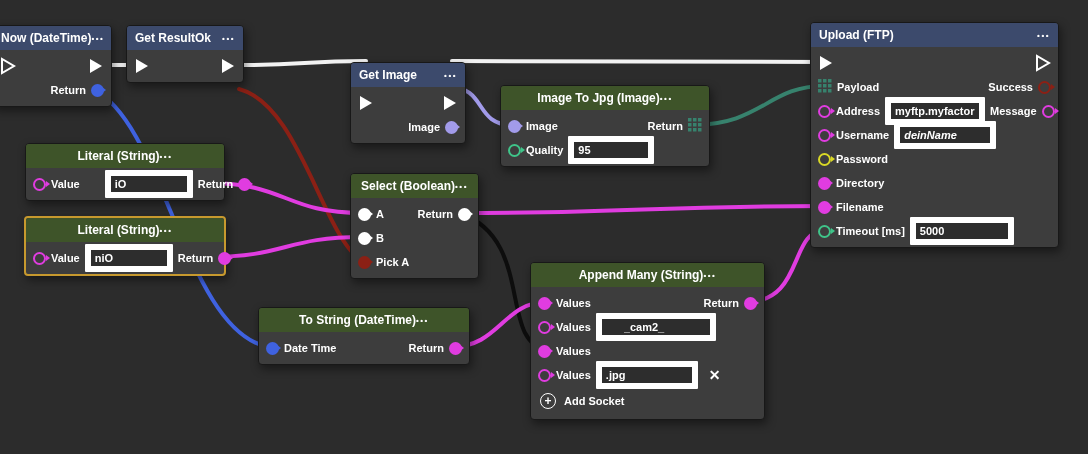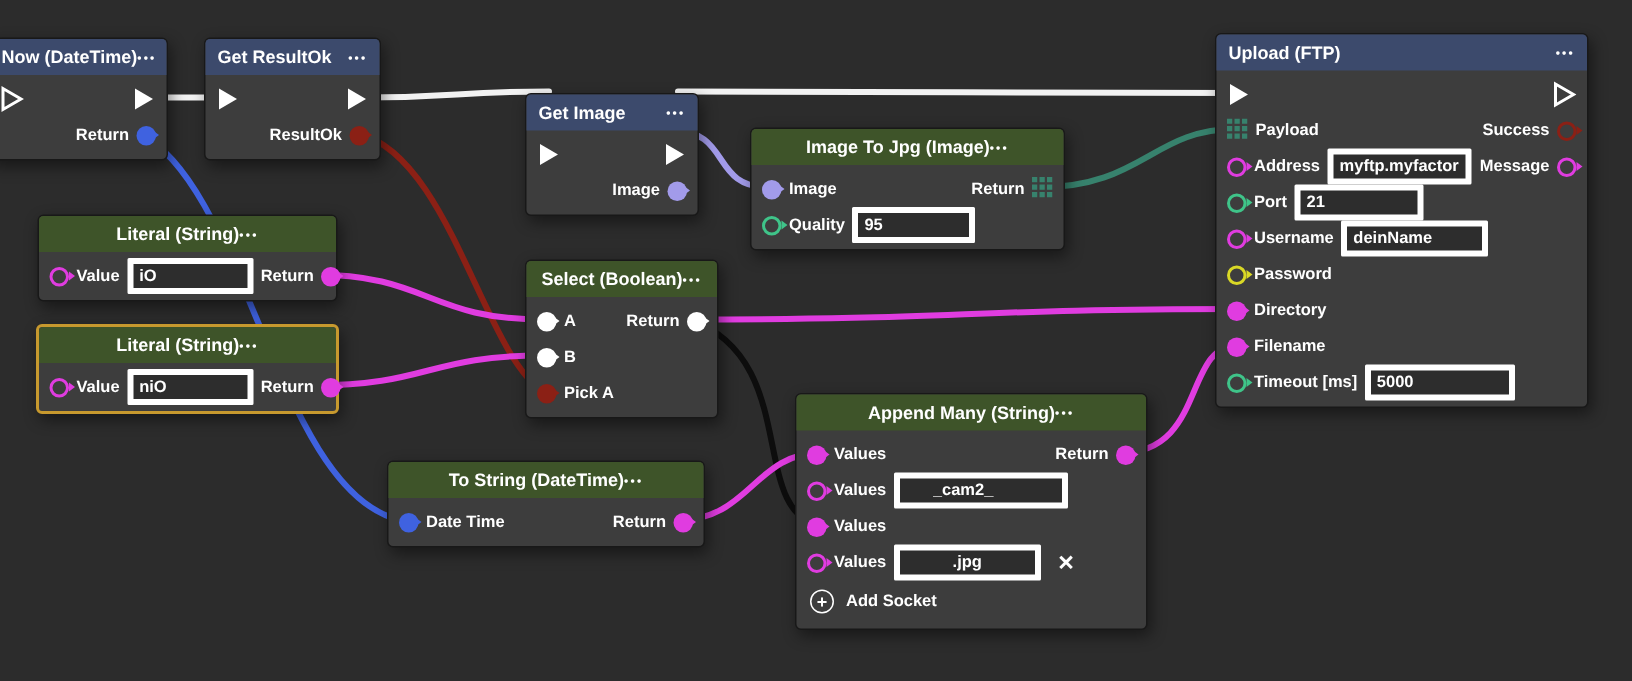--- a/index.html
+++ b/index.html
@@ -22,21 +22,21 @@
   .socket{width:13px;height:13px;border-radius:50%;position:relative;flex:none;box-sizing:border-box;}
   .socket::after{content:"";position:absolute;left:11px;top:50%;transform:translateY(-50%);
        border-left:4px solid var(--c);border-top:3px solid transparent;border-bottom:3px solid transparent;}
   .socket.filled{background:var(--c);}
   .socket.hollow{border:2.5px solid var(--c);}
   .c-string{--c:#e03ce0;} .c-dt{--c:#3f62e0;} .c-err{--c:#8b2015;} .c-any{--c:#ffffff;}
   .c-img{--c:#a29bea;} .c-num{--c:#3fc489;} .c-pwd{--c:#d9d826;}
   
   .pin{flex:none;display:flex;align-items:center;}
   .griddy{flex:none;}
-  input{background:#2d2d2d;border:4px solid #ffffff;border-radius:1px;color:#fff;
+  input{background:#2d2d2d;border:6px solid #ffffff;border-radius:1px;color:#fff;
         font-family:"Liberation Sans",sans-serif;font-size:11px;font-weight:bold;
         height:16px;padding:0 4px;flex:none;}
   .del{font-size:14px;font-weight:bold;color:#fff;cursor:pointer;padding-left:6px;}
   .addsock{display:flex;align-items:center;gap:8px;height:28px;padding:0 9px;
            font-size:11px;font-weight:bold;cursor:pointer;}
   .plus{width:14px;height:14px;border:1.5px solid #fff;border-radius:50%;display:flex;
         align-items:center;justify-content:center;font-size:12px;font-weight:bold;line-height:1;}
 </style>
 </head>
 <body>
@@ -78,43 +78,37 @@
       </div>
       <div class="row">
         <span class="right">
           <span>Return</span>
           <span class="socket filled c-dt"></span>
         </span>
       </div>
     </div>
   </div>
 
-  <div class="node" style="left:136px;top:25px;width:116px;">
+  <div class="node" style="left:126px;top:25px;width:116px;">
     <div class="hdr hdr-blue">
       <span>Get ResultOk</span>
       <span class="dots">•••</span>
     </div>
     <div class="body">
       <div class="row">
         <span class="pin">
             <svg width="16" height="18">
               <polygon points="2,2 2,16 14,9" fill="#fff"></polygon>
             </svg>
           </span>
         <span class="right pin">
             <svg width="16" height="18">
               <polygon points="2,2 2,16 14,9" fill="#fff"></polygon>
             </svg>
           </span>
-      </div>
-      <div class="row">
-        <span class="right">
-          <span>ResultOk</span>
-          <span class="socket filled c-err"></span>
-        </span>
       </div>
     </div>
   </div>
 
   <div class="node" style="left:350px;top:22px;width:114px;margin-top:40px;">
     <div class="hdr hdr-blue">
       <span>Get Image</span>
       <span class="dots">•••</span>
     </div>
     <div class="body">
@@ -214,28 +208,23 @@
       <div class="row">
         <span class="socket hollow c-string"></span>
         <span>Address</span>
         <input style="width: 80px;" value="myftp.myfactor">
         <span class="right">
           <span>Message</span>
           <span class="socket hollow c-string"></span>
         </span>
       </div>
       <div class="row">
-        <span class="socket hollow c-num"></span>
-        <span>Port</span>
-        <input style="width: 70px;" value="21">
-      </div>
-      <div class="row">
         <span class="socket hollow c-string"></span>
         <span>Username</span>
-        <input style="width: 82px;" value="deinName">
+        <input style="width: 82px; font-style: italic;" value="deinName">
       </div>
       <div class="row">
         <span class="socket hollow c-pwd"></span>
         <span>Password</span>
       </div>
       <div class="row">
         <span class="socket filled c-string"></span>
         <span>Directory</span>
       </div>
       <div class="row">
@@ -252,21 +241,21 @@
 
   <div class="node" style="left:25px;top:143px;width:198px;">
     <div class="hdr hdr-green">
       <span>Literal (String)</span>
       <span class="dots">•••</span>
     </div>
     <div class="body">
       <div class="row">
         <span class="socket hollow c-string"></span>
         <span>Value</span>
-        <input style="width: 68px;" value="iO">
+        <input style="width: 68px; margin-left: 20px;" value="iO">
         <span class="right">
           <span>Return</span>
           <span class="socket filled c-string"></span>
         </span>
       </div>
     </div>
   </div>
 
   <div class="node selected" style="left:25px;top:217px;width:198px;">
     <div class="hdr hdr-green">
@@ -347,21 +336,21 @@
         <span>Values</span>
         <input style="width: 82px; padding-left: 22px;" value="_cam2_">
       </div>
       <div class="row">
         <span class="socket filled c-string"></span>
         <span>Values</span>
       </div>
       <div class="row">
         <span class="socket hollow c-string"></span>
         <span>Values</span>
-        <input style="width: 82px; text-align: center;" value=".jpg">
+        <input style="width: 82px;" value=".jpg">
         <span class="del">✕</span>
       </div>
       <div class="addsock">
         <span class="plus">+</span>
         <span>Add Socket</span>
       </div>
     </div>
   </div>
 </div>
 

